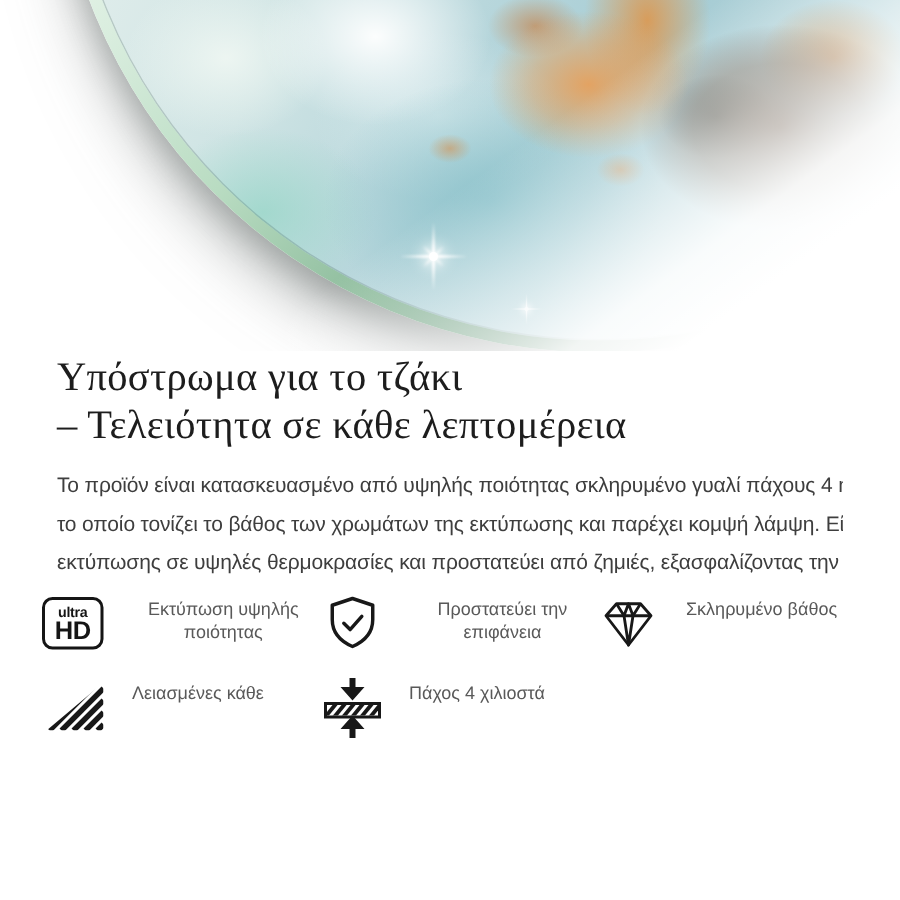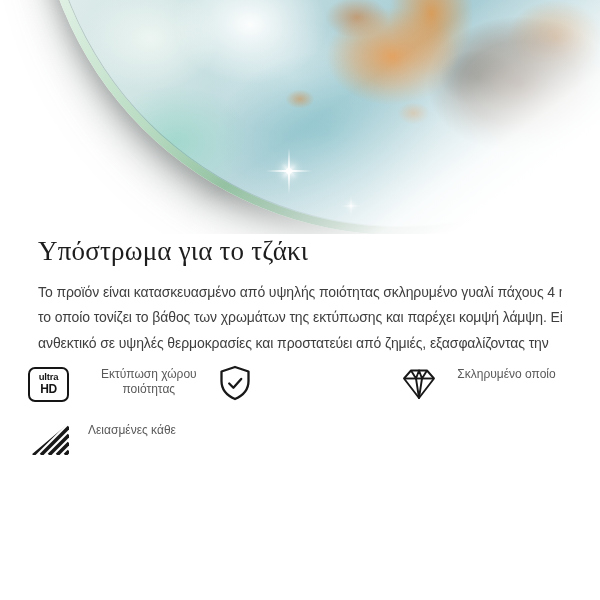--- a/index.html
+++ b/index.html
@@ -70,21 +70,21 @@
     row-gap:12px;
   }
   .feature{display:flex;flex-direction:row;gap:16px;}
   .icon-box{height:44px;display:flex;align-items:center;justify-content:center;color:#181818;}
   .feature-label{margin-top:5px;font-size:12px;line-height:15px;color:#595959;text-align:center;}
   .uhd-badge{
     border:2.5px solid #151515;border-radius:7px;width:37px;height:31px;
     display:flex;flex-direction:column;align-items:center;justify-content:center;color:#151515;
   }
   .uhd-badge .t1{font-size:9.5px;font-weight:700;line-height:10px;letter-spacing:-.2px;}
-  .uhd-badge .t2{font-size:12px;font-weight:800;line-height:14px;letter-spacing:-.3px;}
+  .uhd-badge .t2{font-size:17px;font-weight:800;line-height:14px;letter-spacing:-.3px;}
   svg{display:block;}
 </style>
 </head>
 <body>
 
 <div class="page">
 
   <div class="hero">
     <div class="glass-outer">
       <div class="glass-inner"></div>
@@ -100,60 +100,62 @@
       <span class="v"></span>
         <span class="h"></span>
         <span class="core"></span>
     </div>
     <div class="hero-fade"></div>
   </div>
 
   <div class="content">
     <h1 class="title">
       <div>Υπόστρωμα για το τζάκι</div>
+      <div>– Τελειότητα σε κάθε λεπτομέρεια</div>
     </h1>
     <div class="desc">
       <div class="line">Το προϊόν είναι κατασκευασμένο από υψηλής ποιότητας σκληρυμένο γυαλί πάχους 4 mm,</div>
       <div class="line">το οποίο τονίζει το βάθος των χρωμάτων της εκτύπωσης και παρέχει κομψή λάμψη. Είναι</div>
-      <div class="line">ανθεκτικό σε υψηλές θερμοκρασίες και προστατεύει από ζημιές, εξασφαλίζοντας την</div>
+      <div class="line">εκτύπωσης σε υψηλές θερμοκρασίες και προστατεύει από ζημιές, εξασφαλίζοντας την</div>
     </div>
   </div>
 
   <div class="features">
 
 
     <div class="feature">
       <div class="icon-box">
         <div class="uhd-badge">
           <div class="t1">ultra</div>
           <div class="t2">HD</div>
         </div>
       </div>
-      <div class="feature-label">Εκτύπωση χώρου ποιότητας</div>
+      <div class="feature-label">Εκτύπωση υψηλής ποιότητας</div>
     </div>
 
     <div class="feature">
       <div class="icon-box">
         <svg width="44" height="44" viewBox="0 0 44 44" fill="none" stroke="#181818" stroke-width="2.3" stroke-linecap="round" stroke-linejoin="round">
           <path d="M22,5 L35.5,9.5 V19 c0,8.6 -5.6,14.6 -13.5,18 C14.1,33.6 8.5,27.6 8.5,19 V9.5 Z"></path>
           <path d="M16.2,21.5 l4.2,4.2 l7.8,-8.8"></path>
         </svg>
       </div>
+      <div class="feature-label">Προστατεύει την επιφάνεια</div>
     </div>
 
     <div class="feature">
       <div class="icon-box">
         <svg width="44" height="44" viewBox="0 0 44 44" fill="none" stroke="#181818" stroke-width="1.9" stroke-linejoin="round">
           <path d="M7,16.5 L14,8.5 H30 L37,16.5 L22,36 Z"></path>
           <line x1="7" y1="16.5" x2="37" y2="16.5"></line>
           <path d="M14,8.5 L19,16.5 L22,8.5 L25,16.5 L30,8.5"></path>
           <path d="M19,16.5 L22,36 L25,16.5"></path>
         </svg>
       </div>
-      <div class="feature-label">Σκληρυμένο οποίο</div>
+      <div class="feature-label">Σκληρυμένο βάθος</div>
     </div>
 
     <div class="feature">
       <div class="icon-box">
         <svg width="44" height="44" viewBox="0 0 44 44">
           <defs>
               <clipPath id="triClip">
                 <polygon points="3,37 41,37 41,5"></polygon>
               </clipPath>
             </defs>
@@ -162,15 +164,38 @@
             <line x1="13" y1="37" x2="41" y2="9"></line>
             <line x1="21" y1="37" x2="41" y2="17"></line>
             <line x1="29" y1="37" x2="41" y2="25"></line>
             <line x1="37" y1="37" x2="41" y2="33"></line>
           </g>
         </svg>
       </div>
       <div class="feature-label">Λειασμένες κάθε</div>
     </div>
 
+    <div class="feature">
+      <div class="icon-box">
+        <svg width="44" height="44" viewBox="0 0 44 44">
+          <defs>
+              <clipPath id="barClip">
+                <rect x="5" y="20" width="34" height="7"></rect>
+              </clipPath>
+            </defs>
+          <path d="M20,2 h4 v6 h6 l-8,9 l-8,-9 h6 Z" fill="#181818"></path>
+          <path d="M20,42 h4 v-6 h6 l-8,-9 l-8,9 h6 Z" fill="#181818"></path>
+          <rect x="4" y="19" width="36" height="9" fill="#fff" stroke="#181818" stroke-width="2"></rect>
+          <g clip-path="url(#barClip)" stroke="#181818" stroke-width="2.6">
+            <line x1="3" y1="29" x2="12" y2="18"></line>
+            <line x1="9" y1="29" x2="18" y2="18"></line>
+            <line x1="15" y1="29" x2="24" y2="18"></line>
+            <line x1="21" y1="29" x2="30" y2="18"></line>
+            <line x1="27" y1="29" x2="36" y2="18"></line>
+            <line x1="33" y1="29" x2="42" y2="18"></line>
+          </g>
+        </svg>
+      </div>
+      <div class="feature-label">Πάχος 4 χιλιοστά</div>
+    </div>
 
   </div>
 </div>
 
 </body></html>

